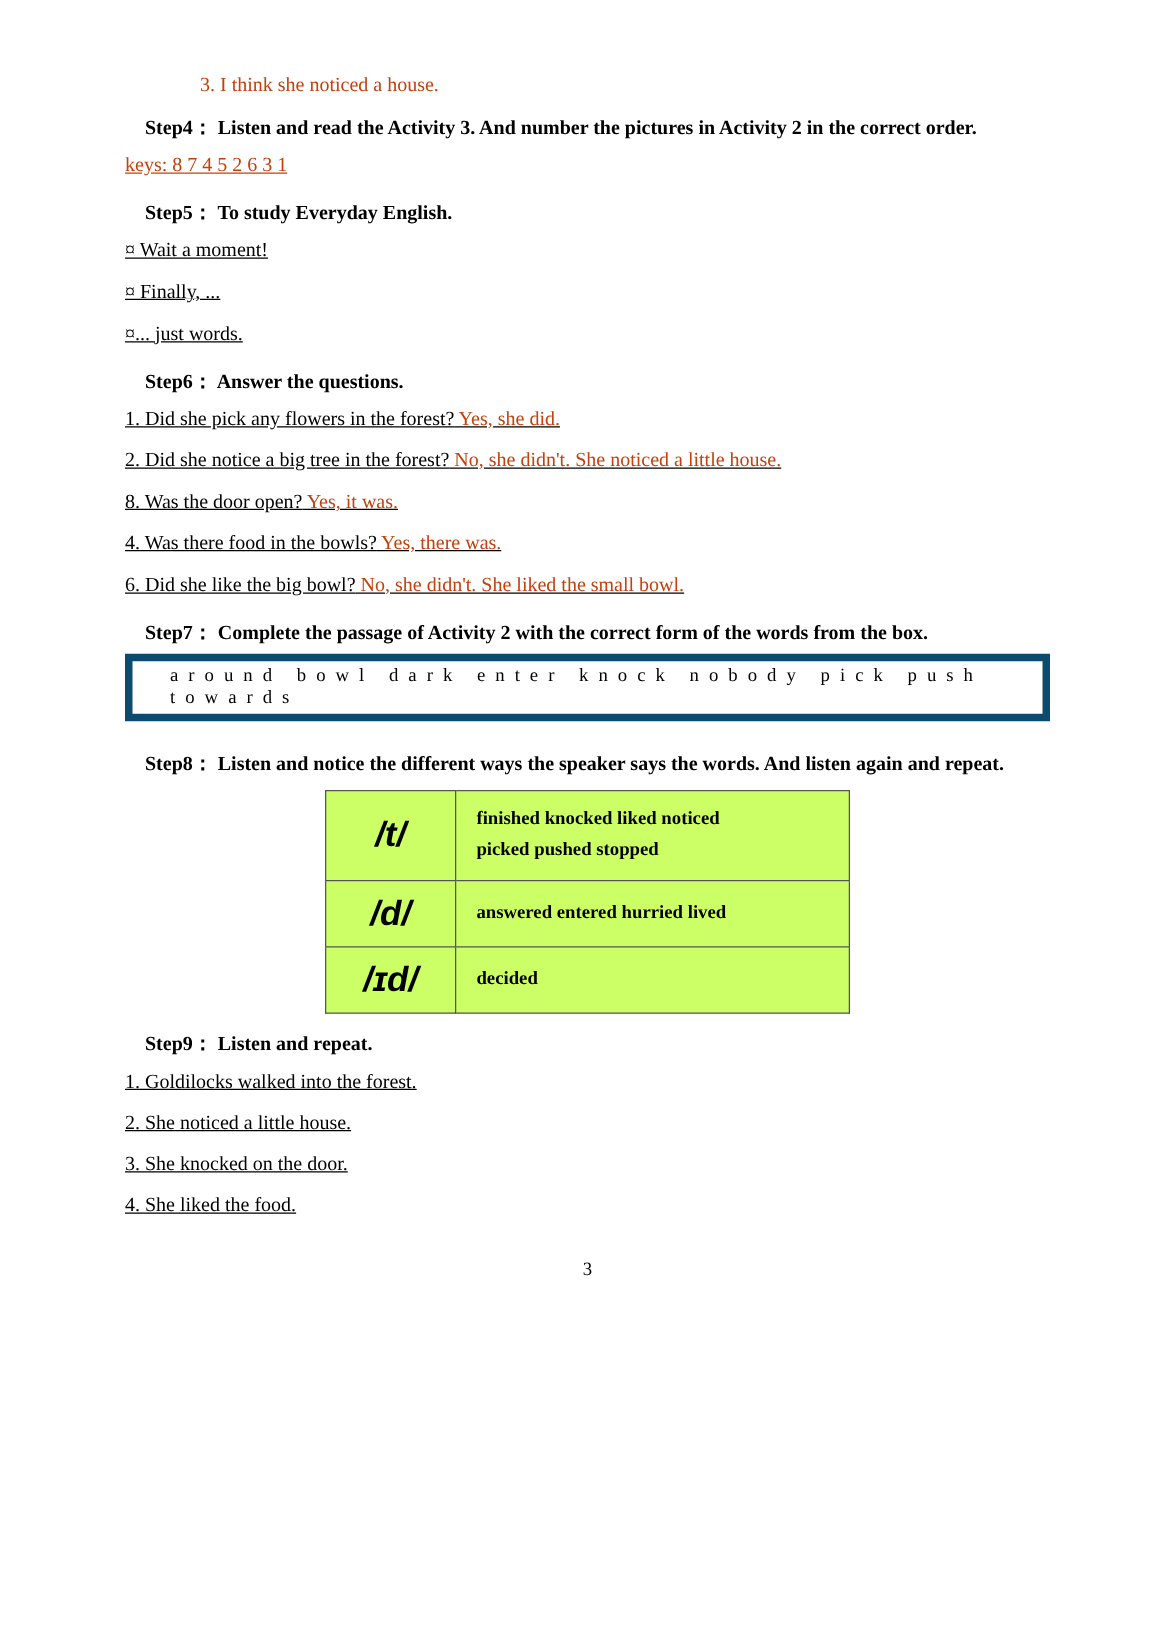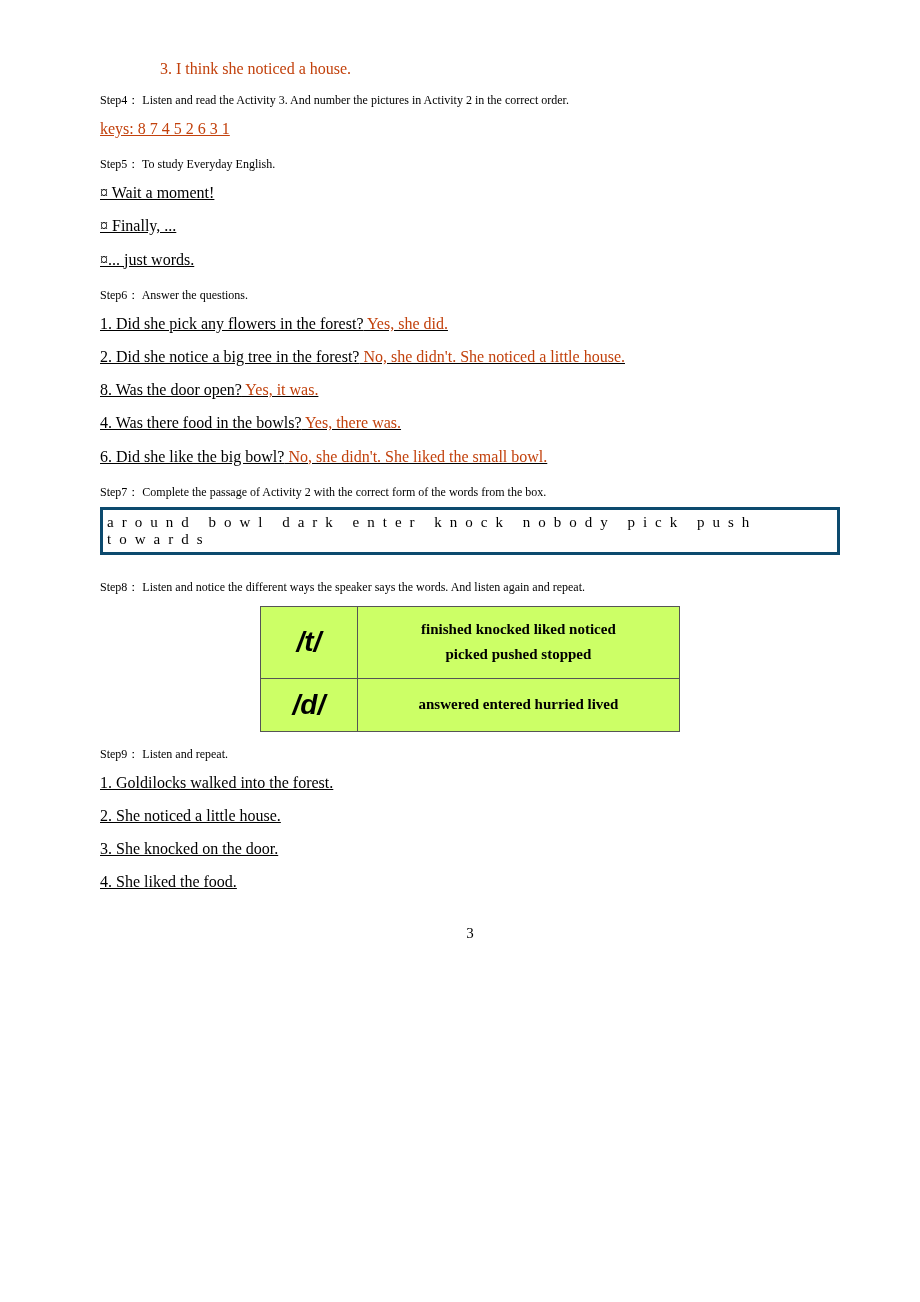--- a/index.html
+++ b/index.html
@@ -6,27 +6,27 @@
     body {
       background: #fff;
       font-family: "Times New Roman", Times, serif;
       font-size: 16px;
       color: #000;
       width: 920px;
       min-height: 1302px;
       padding: 60px 80px 60px 100px;
     }
     .red { color: #c2410c; }
-    .step-title { font-weight: normal; font-size: 12px; margin-bottom: 6px; }
+    .step-title { font-weight: bold; font-size: 16px; margin-bottom: 6px; margin-left: 16px; }
     .line { margin-bottom: 6px; line-height: 1.7; text-decoration: underline; }
     .section { margin-bottom: 14px; }
     .word-box {
-      border: 3px solid #0c4a6e;
+      border: 6px solid #0c4a6e;
       display: inline-block;
-      padding: 4px 4px;
+      padding: 4px 30px;
       margin-bottom: 10px;
       letter-spacing: 8px;
       font-size: 15px;
     }
     .phonics-table {
       border-collapse: collapse;
       margin: 10px auto 14px auto;
       width: 420px;
       background: #ccff66;
     }
@@ -41,21 +41,20 @@
       font-weight: bold;
       font-style: italic;
       font-family: Arial, sans-serif;
       min-width: 70px;
       text-align: center;
     }
     .phonics-words {
       font-size: 15px;
       font-weight: bold;
       line-height: 1.7;
-      text-align: center;
     }
     .page-num {
       text-align: center;
       margin-top: 30px;
       font-size: 15px;
     }
     .indent { padding-left: 60px; }
   </style>
 </head>
 <body>
@@ -116,20 +115,28 @@
       </td>
     </tr>
     <tr>
       <td class="phonics-symbol">
         <span>/d/</span>
       </td>
       <td class="phonics-words">
         <span>answered   entered   hurried   lived</span>
       </td>
     </tr>
+    <tr>
+      <td class="phonics-symbol">
+        <span>/ɪd/</span>
+      </td>
+      <td class="phonics-words">
+        <span>decided</span>
+      </td>
+    </tr>
   </tbody>
     </table>
 </div>
 
 <div class="section">
   <div class="step-title">Step9：  Listen and repeat.</div>
   <div class="line">1. Goldilocks walked into the forest.</div>
   <div class="line">2. She noticed a little house.</div>
   <div class="line">3. She knocked on the door.</div>
   <div class="line">4. She liked the food.</div>

